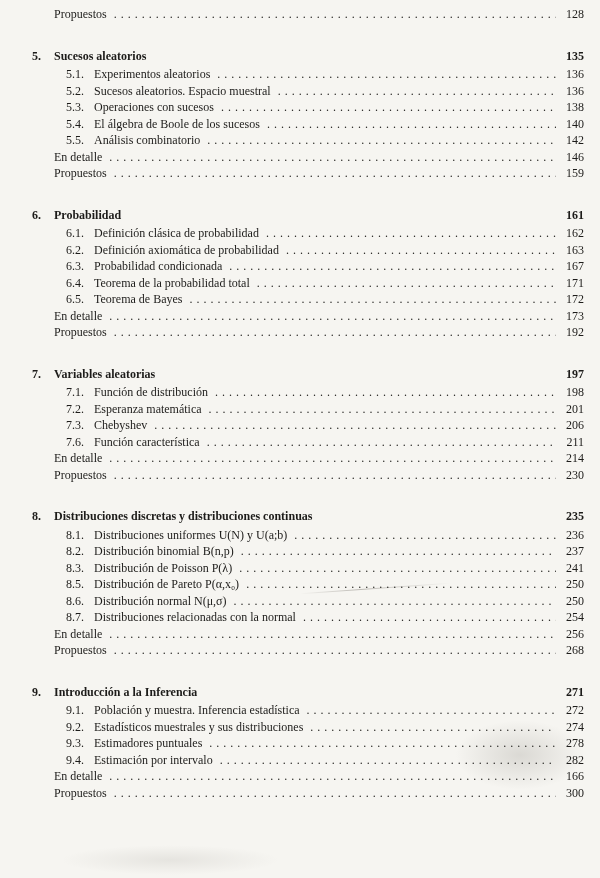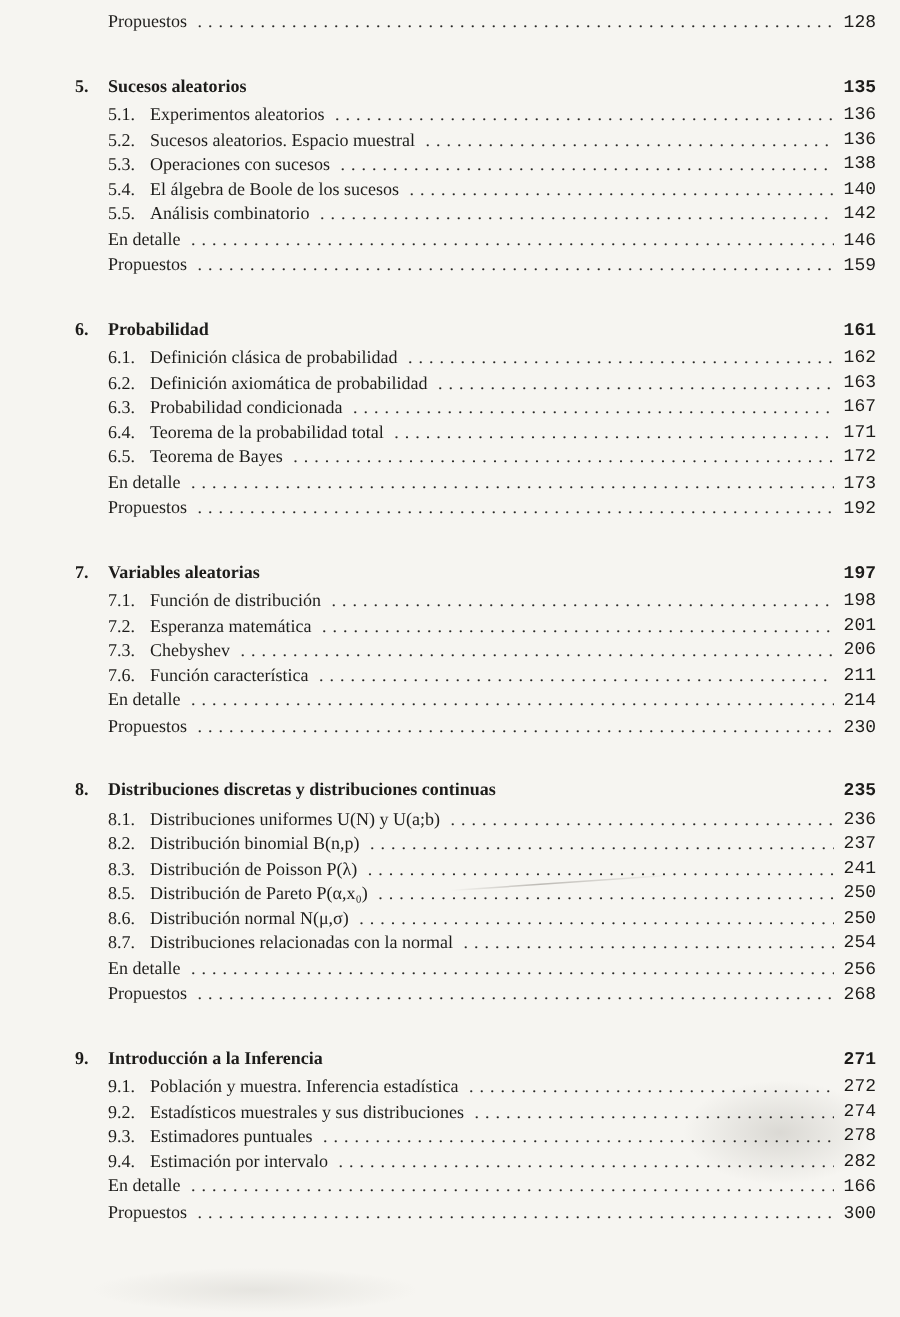--- a/index.html
+++ b/index.html
@@ -10,50 +10,50 @@
     font-family: "Liberation Serif", "DejaVu Serif", serif;
     font-size: 12px;
     color: #1d1c1a;
     overflow: hidden;
     position: relative;
   }
   .page {
     box-sizing: border-box;
     width: 600px;
     height: 878px;
-    padding: 6px 16px 0 50px;
+    padding: 6px 16px 0 32px;
     position: relative;
     z-index: 2;
     border-radius: 29px;
   }
   .row {
     display: flex;
     align-items: baseline;
     line-height: 16.5px;
     white-space: nowrap;
   }
   .heading { font-weight: bold; }
   .heading .lab { width: 22px; flex: none; }
-  .section { margin-left: 22px; align-items: flex-end; }
+  .section { margin-left: 34px; align-items: flex-end; }
   .section .lab { width: 28px; flex: none; }
   .plain { margin-left: 22px; }
   .ttl { flex: none; }
   .dots {
     flex: 1 1 auto;
     overflow: hidden;
     white-space: nowrap;
     margin: 0 4px 0 7px;
     color: #2a2926;
   }
   .dots::after {
     content: ". . . . . . . . . . . . . . . . . . . . . . . . . . . . . . . . . . . . . . . . . . . . . . . . . . . . . . . . . . . . . . . . . . . . . . . . . . . . . . . . . . . . . . . . . . . . . . . . . . . . . . . . . . . . . . . .";
     letter-spacing: 0.5px;
   }
   .spacer { flex: 1 1 auto; }
-  .pg { flex: none; min-width: 24px; text-align: right; font-family: Liberation Mono, monospace; }
+  .pg { flex: none; min-width: 24px; text-align: right; }
   .chapter { margin-top: 25px; }
   .chapter .heading { margin-bottom: 2px; }
   
   .artifact { position: absolute; z-index: 1; pointer-events: none; }
   .artifact-line {
     left: 300px; top: 588px; width: 150px; height: 1px;
     background: linear-gradient(90deg, rgba(120,115,108,0) 0%, rgba(120,115,108,0.45) 40%, rgba(120,115,108,0) 100%);
     transform: rotate(-4deg);
   }
   .artifact-smudge {

